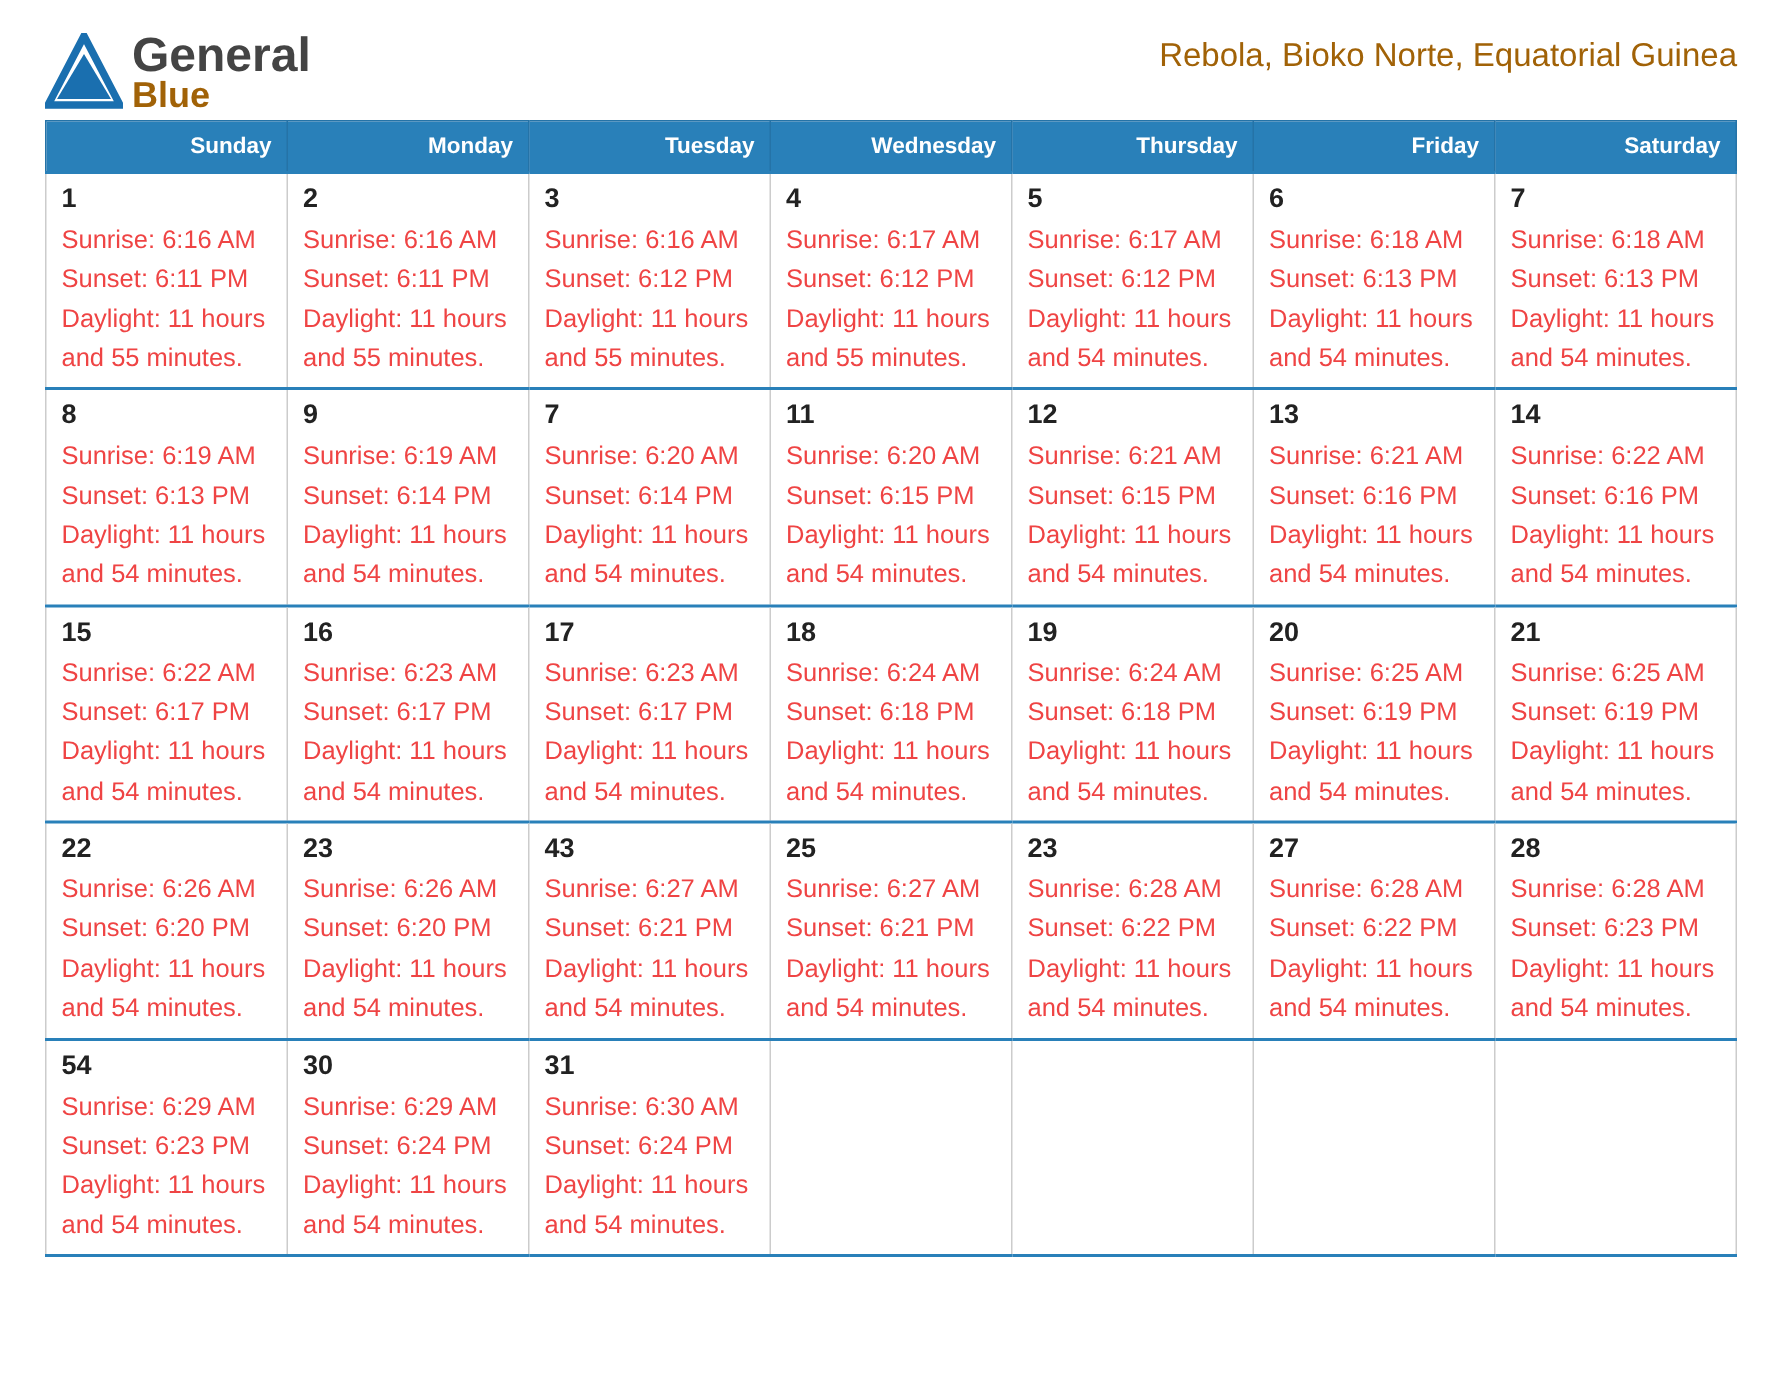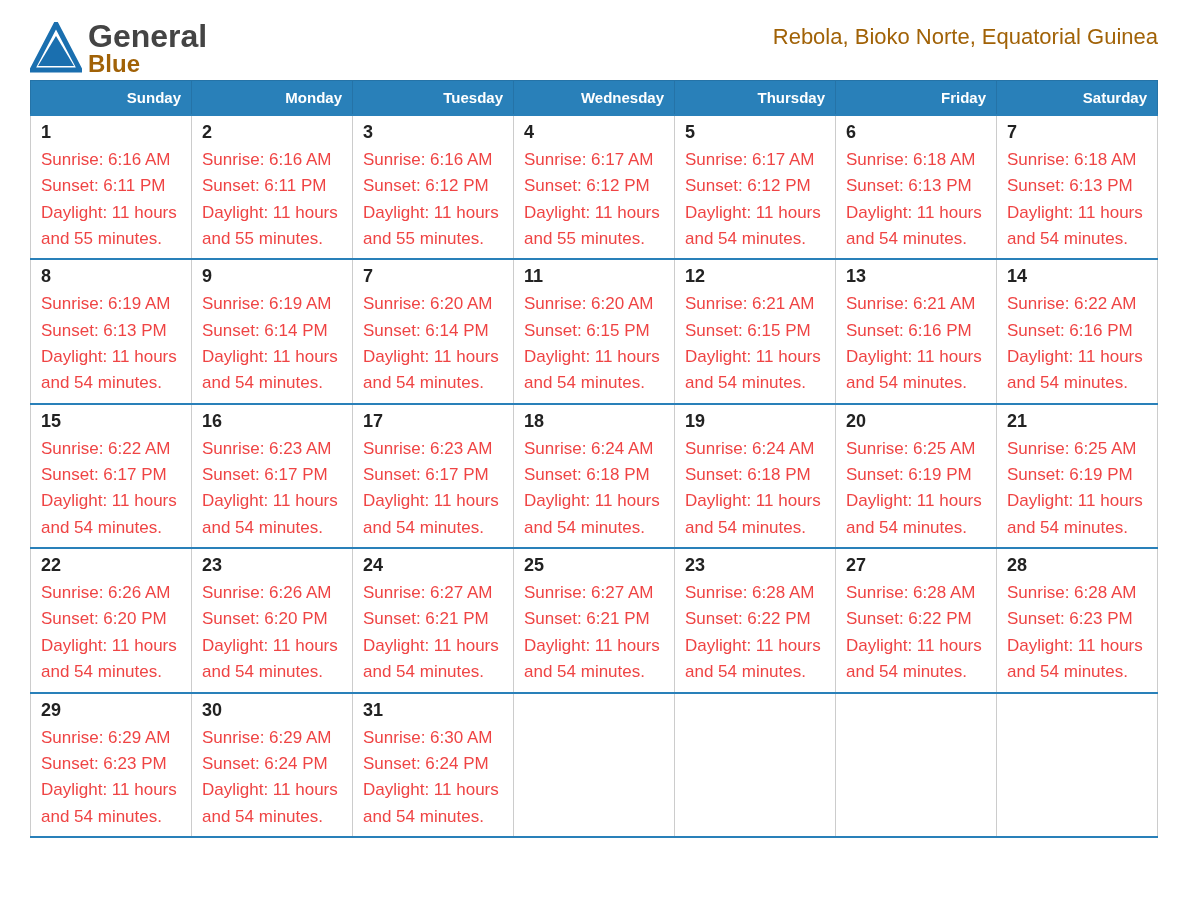--- a/index.html
+++ b/index.html
@@ -217,21 +217,21 @@
       <tr>
         <td>
           <span class="day-number">22</span>
           <div class="day-info">Sunrise: 6:26 AM<br>Sunset: 6:20 PM<br>Daylight: 11 hours and 54 minutes.</div>
         </td>
         <td>
           <span class="day-number">23</span>
           <div class="day-info">Sunrise: 6:26 AM<br>Sunset: 6:20 PM<br>Daylight: 11 hours and 54 minutes.</div>
         </td>
         <td>
-          <span class="day-number">24</span>
+          <span class="day-number">43</span>
           <div class="day-info">Sunrise: 6:27 AM<br>Sunset: 6:21 PM<br>Daylight: 11 hours and 54 minutes.</div>
         </td>
         <td>
           <span class="day-number">25</span>
           <div class="day-info">Sunrise: 6:27 AM<br>Sunset: 6:21 PM<br>Daylight: 11 hours and 54 minutes.</div>
         </td>
         <td>
           <span class="day-number">23</span>
           <div class="day-info">Sunrise: 6:28 AM<br>Sunset: 6:22 PM<br>Daylight: 11 hours and 54 minutes.</div>
         </td>
@@ -239,21 +239,21 @@
           <span class="day-number">27</span>
           <div class="day-info">Sunrise: 6:28 AM<br>Sunset: 6:22 PM<br>Daylight: 11 hours and 54 minutes.</div>
         </td>
         <td>
           <span class="day-number">28</span>
           <div class="day-info">Sunrise: 6:28 AM<br>Sunset: 6:23 PM<br>Daylight: 11 hours and 54 minutes.</div>
         </td>
       </tr>
       <tr>
         <td>
-          <span class="day-number">29</span>
+          <span class="day-number">54</span>
           <div class="day-info">Sunrise: 6:29 AM<br>Sunset: 6:23 PM<br>Daylight: 11 hours and 54 minutes.</div>
         </td>
         <td>
           <span class="day-number">30</span>
           <div class="day-info">Sunrise: 6:29 AM<br>Sunset: 6:24 PM<br>Daylight: 11 hours and 54 minutes.</div>
         </td>
         <td>
           <span class="day-number">31</span>
           <div class="day-info">Sunrise: 6:30 AM<br>Sunset: 6:24 PM<br>Daylight: 11 hours and 54 minutes.</div>
         </td>

